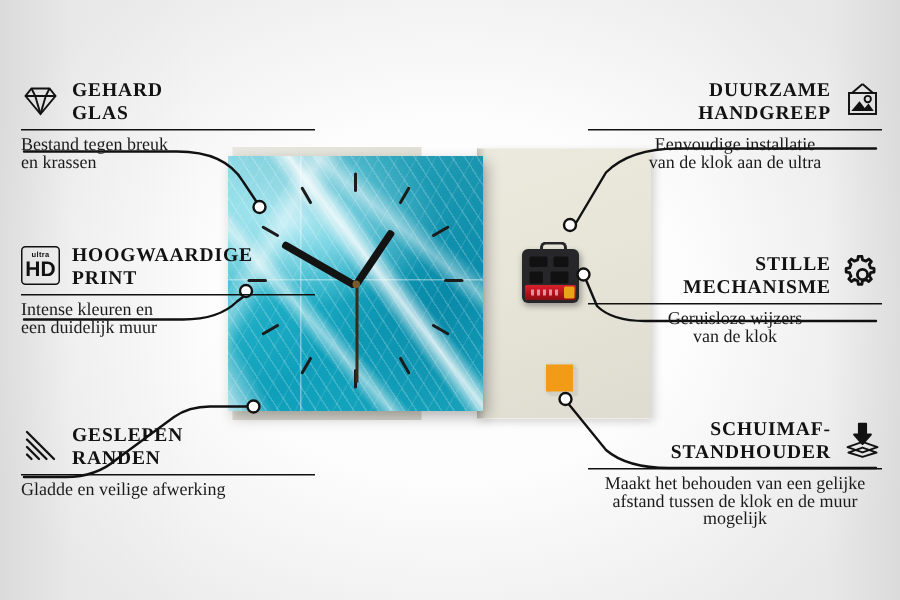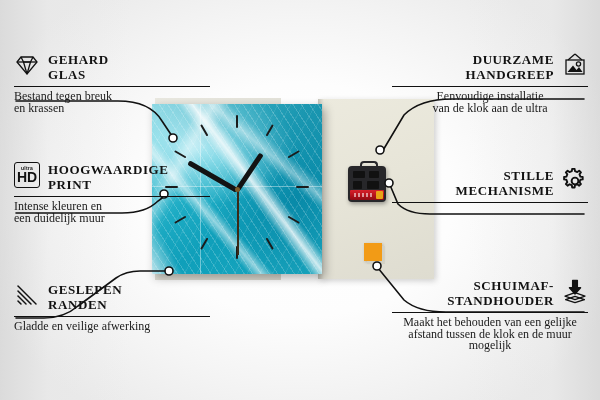--- a/index.html
+++ b/index.html
@@ -198,21 +198,21 @@
   }
 
   
   .feature {
     position: absolute;
     z-index: 7;
     width: 196px;
   }
   .feature .head {
     display: flex;
-    align-items: flex-start;
+    align-items: center;
     gap: 8px;
   }
   .feature.left .head { justify-content: flex-start; }
   .feature.right .head { justify-content: flex-end; }
   .feature .title {
     font-family: "Liberation Serif", serif;
     font-weight: bold;
     font-size: 13px;
     letter-spacing: .6px;
     line-height: 15px;
@@ -436,20 +436,24 @@
         <div>MECHANISME</div>
       </div>
       <span class="icon">
         <svg viewBox="0 0 26 26" width="26" height="26" fill="none" stroke="#111" stroke-width="1.9" stroke-linejoin="round">
           <path d="M13 3.2 l2.3 .9 1.9-1.4 1.7 1.7 -1.4 1.9 .9 2.3 2.3 .4 v2.4 l-2.3 .4 -.9 2.3 1.4 1.9 -1.7 1.7 -1.9-1.4 -2.3 .9 -.4 2.3 h-2.4 l-.4-2.3 -2.3-.9 -1.9 1.4 -1.7-1.7 1.4-1.9 -.9-2.3 -2.3-.4 v-2.4 l2.3-.4 .9-2.3 -1.4-1.9 1.7-1.7 1.9 1.4 2.3-.9 .4-2.3 h2.4 z"></path>
           <circle cx="13" cy="13" r="3.4"></circle>
         </svg>
       </span>
     </div>
     <div class="rule"></div>
+    <div class="desc">
+      <div>Geruisloze wijzers</div>
+      <div>van de klok</div>
+    </div>
   </div>
 
   <div class="feature right" id="f-schuim">
     <div class="head">
       <div class="title">
         <div>SCHUIMAF-</div>
         <div>STANDHOUDER</div>
       </div>
       <span class="icon">
         <svg viewBox="0 0 26 26" width="26" height="26" fill="none" stroke="#111" stroke-width="1.3" stroke-linejoin="round">

